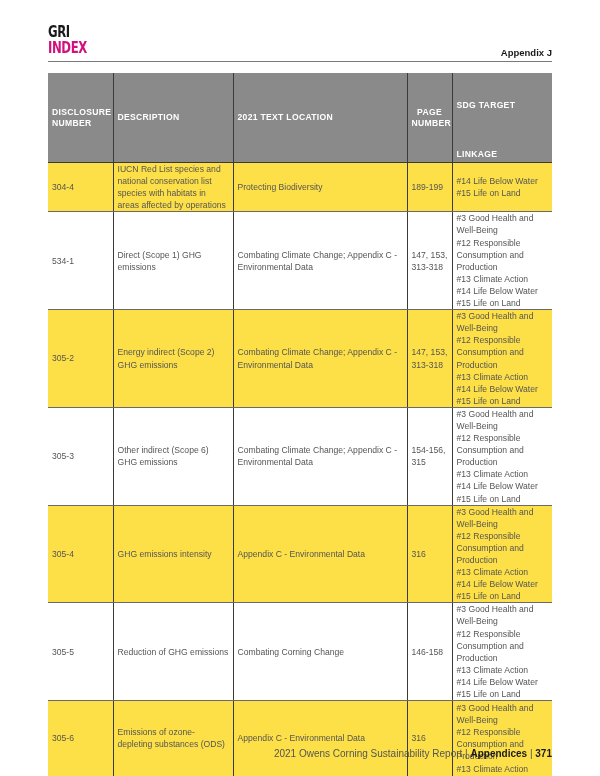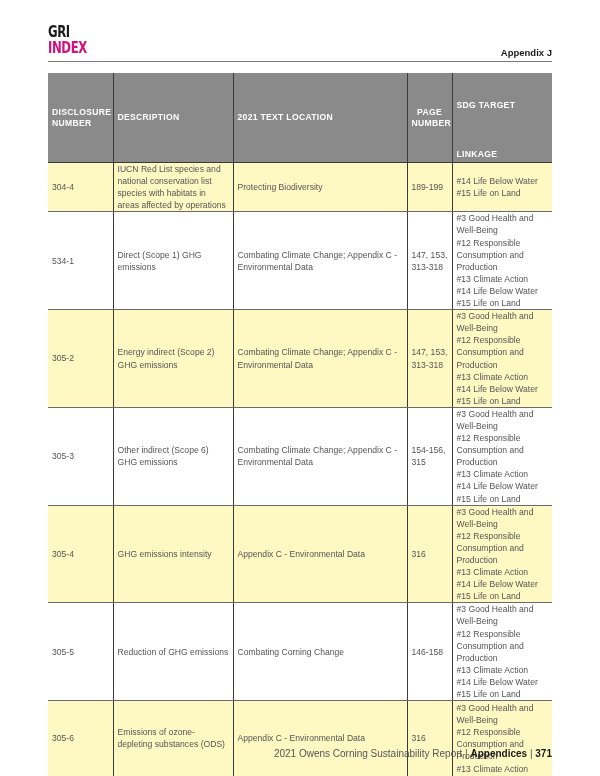--- a/index.html
+++ b/index.html
@@ -7,21 +7,21 @@
     .title { position: absolute; left: 48px; top: 24px; line-height: 16px; font-family: "DejaVu Sans", sans-serif; font-weight: bold; letter-spacing: -0.5px; }
     .title .gri { font-size: 15px; color: #1a1a1a; display: block; transform: scaleX(0.78); transform-origin: left; }
     .title .idx { font-size: 15px; color: #d0117e; display: block; transform: scaleX(0.78); transform-origin: left; }
     .appendix { position: absolute; right: 48px; top: 47px; font-size: 9.5px; font-weight: bold; color: #1a1a1a; }
     .rule { position: absolute; left: 48px; top: 61px; width: 504px; height: 1px; background: #7a7a7a; }
     table { position: absolute; left: 48px; top: 73px; width: 504px; border-collapse: collapse; table-layout: fixed; font-size: 8.6px; line-height: 12.1px; }
     th { background: #8a8a8a; color: #ffffff; font-weight: bold; text-align: left; font-size: 8.6px; letter-spacing: 0.3px; padding: 2px 4px; height: 25px; border-left: 1px solid #3a3a3a; border-bottom: 1.5px solid #3a3a3a; vertical-align: middle; line-height: 11px; }
     th:first-child { border-left: none; }
     td { padding: 0 4px; vertical-align: middle; border-left: 1px solid #3a3a3a; border-bottom: 1px solid #6a6a6a; color: #555555; }
     td:first-child { border-left: none; }
-    tr.shaded td { background: #fef9c3; }
+    tr.shaded td { background: #fde047; }
     tr.last td { border-bottom: none; }
     .sdg-line { display: block; }
     .footer { position: absolute; right: 48px; top: 748px; font-size: 10px; color: #555555; }
     .footer b { color: #1a1a1a; }
   </style>
 </head>
 <body>
 
 <div class="title">
   <span class="gri">GRI</span>

